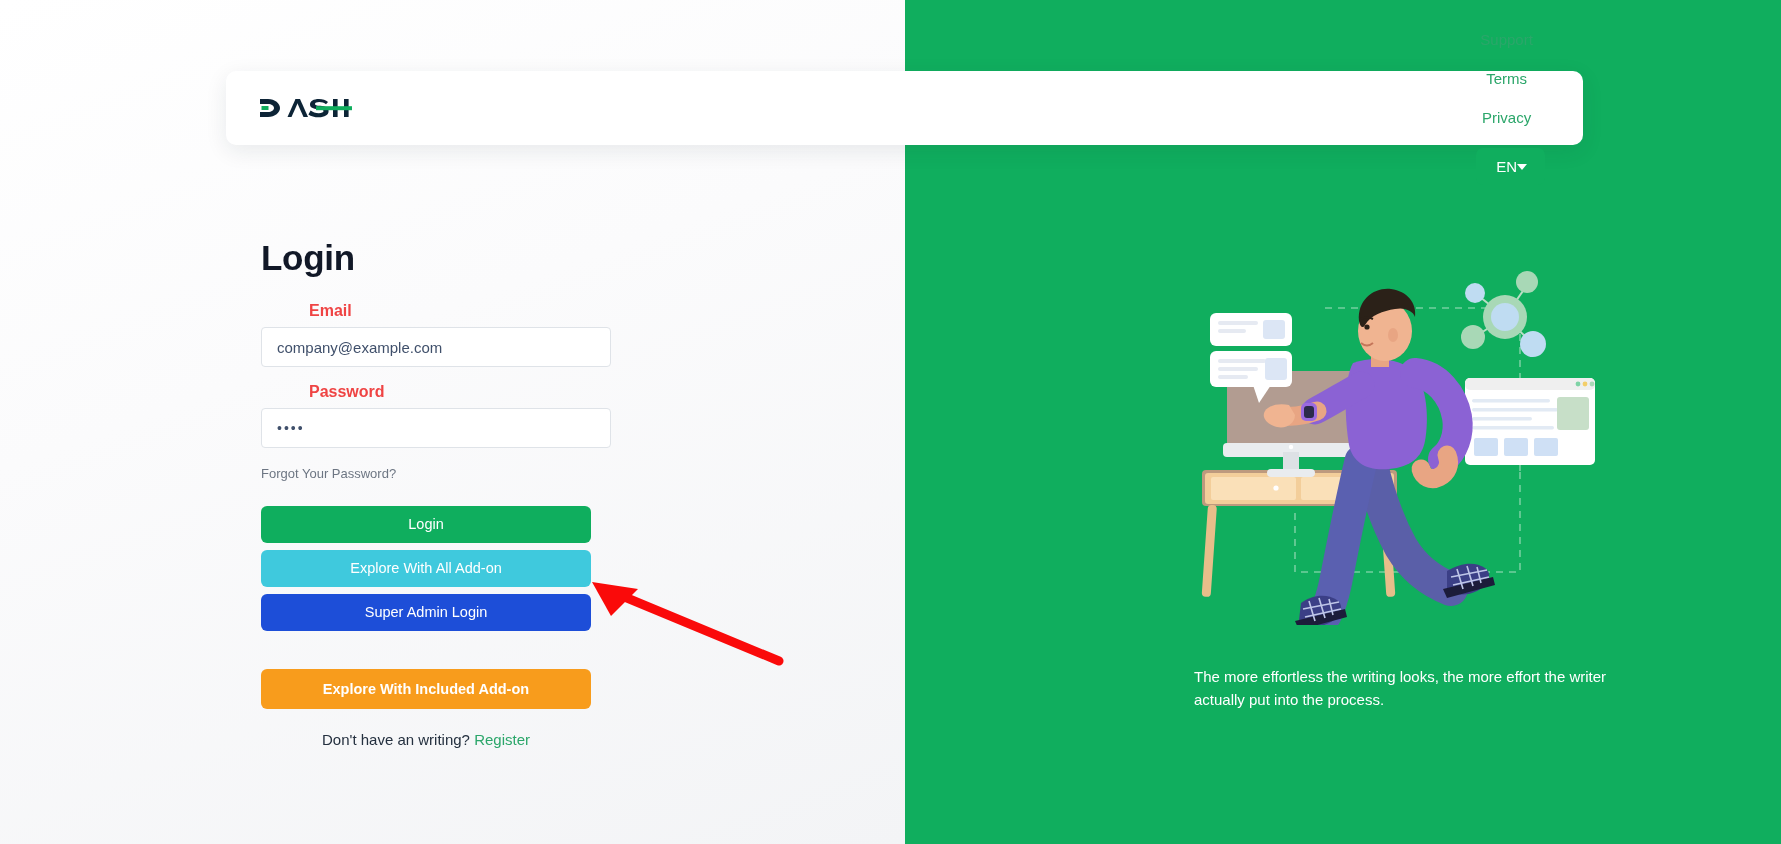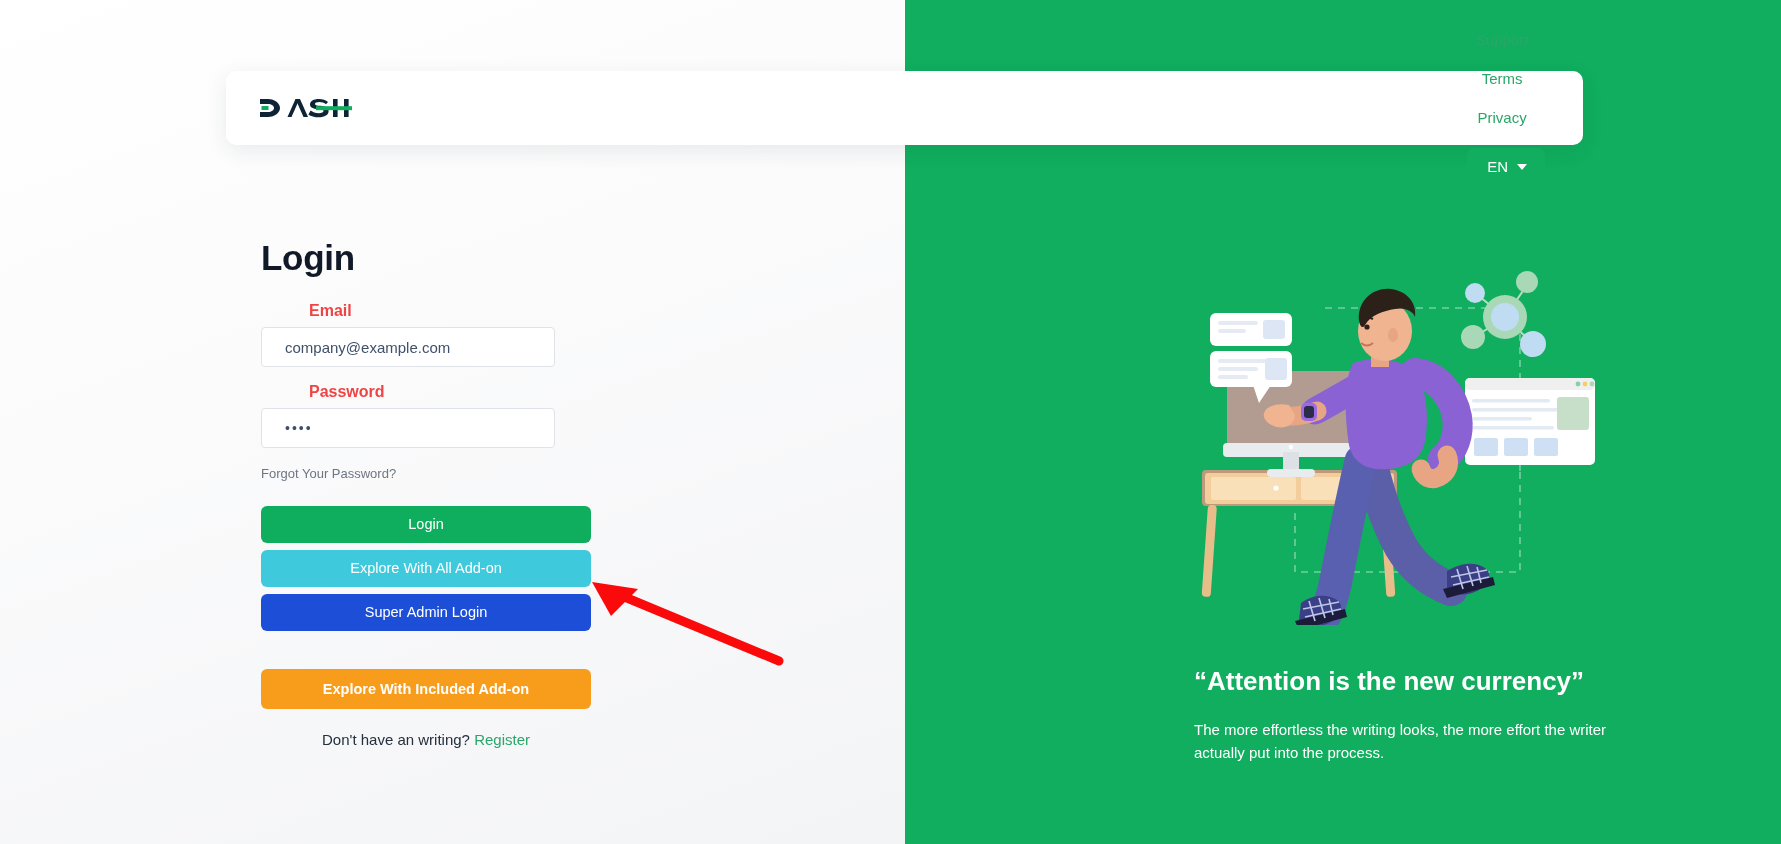--- a/index.html
+++ b/index.html
@@ -77,21 +77,20 @@
   .lang-btn {
     background: #10AE5E;
     color: #ffffff;
     border: none;
     border-radius: 7px;
     font-size: 15px;
     font-weight: 500;
     padding: 10px 18px 10px 20px;
     display: flex;
     align-items: center;
-    gap: 9px;
     cursor: pointer;
     font-family: "Liberation Sans", sans-serif;
     margin-left: 8px;
   }
 
   .caret {
     width: 0; height: 0;
     border-left: 5px solid transparent;
     border-right: 5px solid transparent;
     border-top: 6px solid #ffffff;
@@ -118,26 +117,26 @@
   .field-label {
     display: block;
     font-size: 16px;
     font-weight: bold;
     color: #ef4444;
     margin-bottom: 7px;
     margin-left: 48px;
   }
 
   .text-input {
-    width: 294px;
+    width: 350px;
     height: 40px;
     border: 1px solid #dfe3e8;
     border-radius: 4px;
     background: #ffffff;
-    padding: 0 23px;
+    padding: 0 15px;
     font-size: 15px;
     color: #40506b;
     font-family: "Liberation Sans", sans-serif;
     outline: none;
     margin-bottom: 16px;
   }
 
   .text-input::placeholder { color: #40506b; }
 
   .pw-input { letter-spacing: 2px; font-size: 14px; }
@@ -359,21 +358,20 @@
 
         <circle cx="192" cy="72" r="2.6" fill="#2B2118"></circle>
         <path d="M186 64 Q192 61 198 64" stroke="#2B2118" stroke-width="2" fill="none"></path>
 
         <path d="M186 88 Q192 93 198 88" stroke="#C4765A" stroke-width="2" fill="none"></path>
       </g>
     </svg>
   </div>
 
   <div class="quote-block">
-    <div class="quote-title">“Attention is the new currency”</div>
     <div class="quote-body">The more effortless the writing looks, the more effort the writer actually put into the process.</div>
   </div>
 
   <div class="header-card">
     <div class="logo">
       <svg viewBox="0 0 96 26" width="96" height="26" xmlns="http://www.w3.org/2000/svg">
 
         <path d="M4 4 H12 C19 4 24 8.5 24 13 C24 17.5 19 22 12 22 H4 V17 H12
                  C15.6 17 18 15.3 18 13 C18 10.7 15.6 9 12 9 H4 Z" fill="#0D2436"></path>
 

